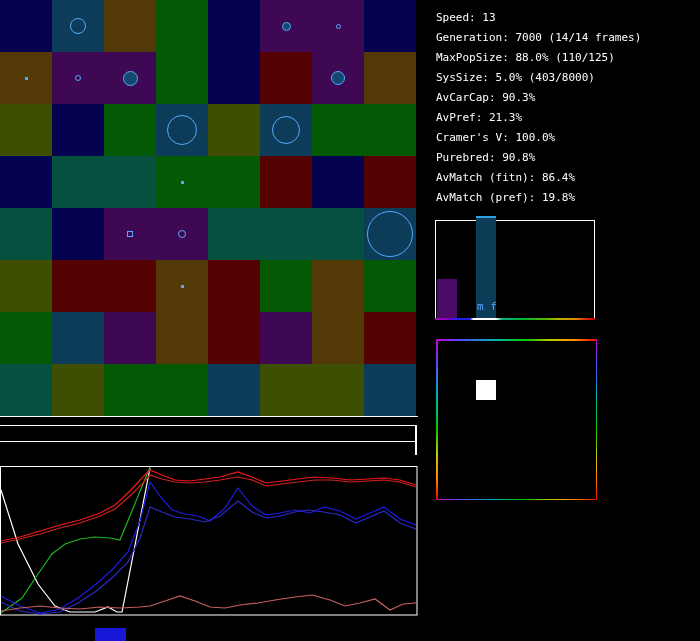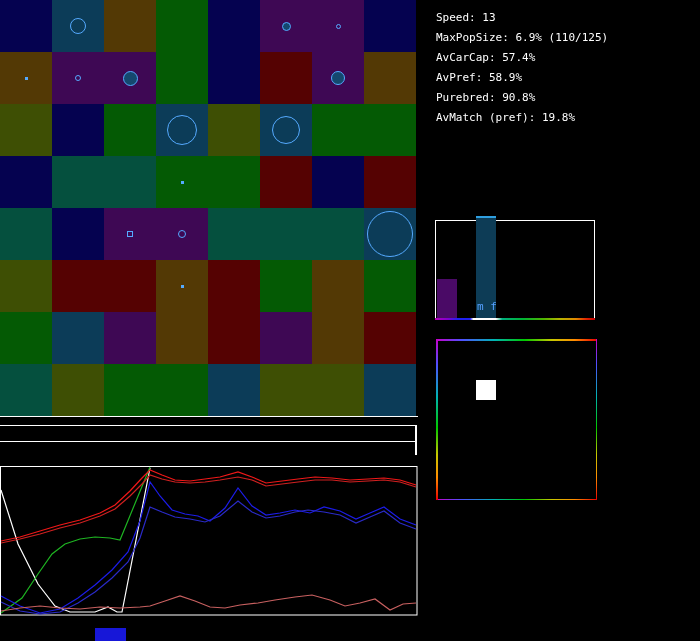--- a/index.html
+++ b/index.html
@@ -116,24 +116,28 @@
     <div class="org dot" style="left: 180.5px; top: 284.5px; width: 3px; height: 3px;"></div>
   </div>
 
 <div class="wline" style="left:0;top:416px;width:418px;height:1px"></div>
 <div class="wline" style="left:0;top:425px;width:416px;height:1px"></div>
 <div class="wline" style="left:0;top:441px;width:416px;height:1px"></div>
 <div class="wline" style="left:415px;top:425px;width:1.5px;height:30px"></div>
 
 <div id="stats" class="abs">
   <div class="stat-line">Speed: 13</div>
-  <div class="stat-line">MaxPopSize: 6.9% (110/125)</div>
-  <div class="stat-line">AvCarCap: 57.4%</div>
-  <div class="stat-line">AvPref: 58.9%</div>
+  <div class="stat-line">Generation: 7000 (14/14 frames)</div>
+  <div class="stat-line">MaxPopSize: 88.0% (110/125)</div>
+  <div class="stat-line">SysSize: 5.0% (403/8000)</div>
+  <div class="stat-line">AvCarCap: 90.3%</div>
+  <div class="stat-line">AvPref: 21.3%</div>
+  <div class="stat-line">Cramer's V: 100.0%</div>
   <div class="stat-line">Purebred: 90.8%</div>
+  <div class="stat-line">AvMatch (fitn): 86.4%</div>
   <div class="stat-line">AvMatch (pref): 19.8%</div>
 </div>
 
 <div id="barchart" class="abs">
   <div id="bars">
       <div class="bar" style="left: 1px; width: 20px; height: 40px; background: rgb(74, 10, 102);"></div>
       <div class="bar" style="left: 40px; width: 20px; height: 101px; background: rgb(13, 60, 86); border-top: 2px solid rgb(47, 159, 224);"></div>
     </div>
   <div id="bar-label">m f</div>
 </div>

